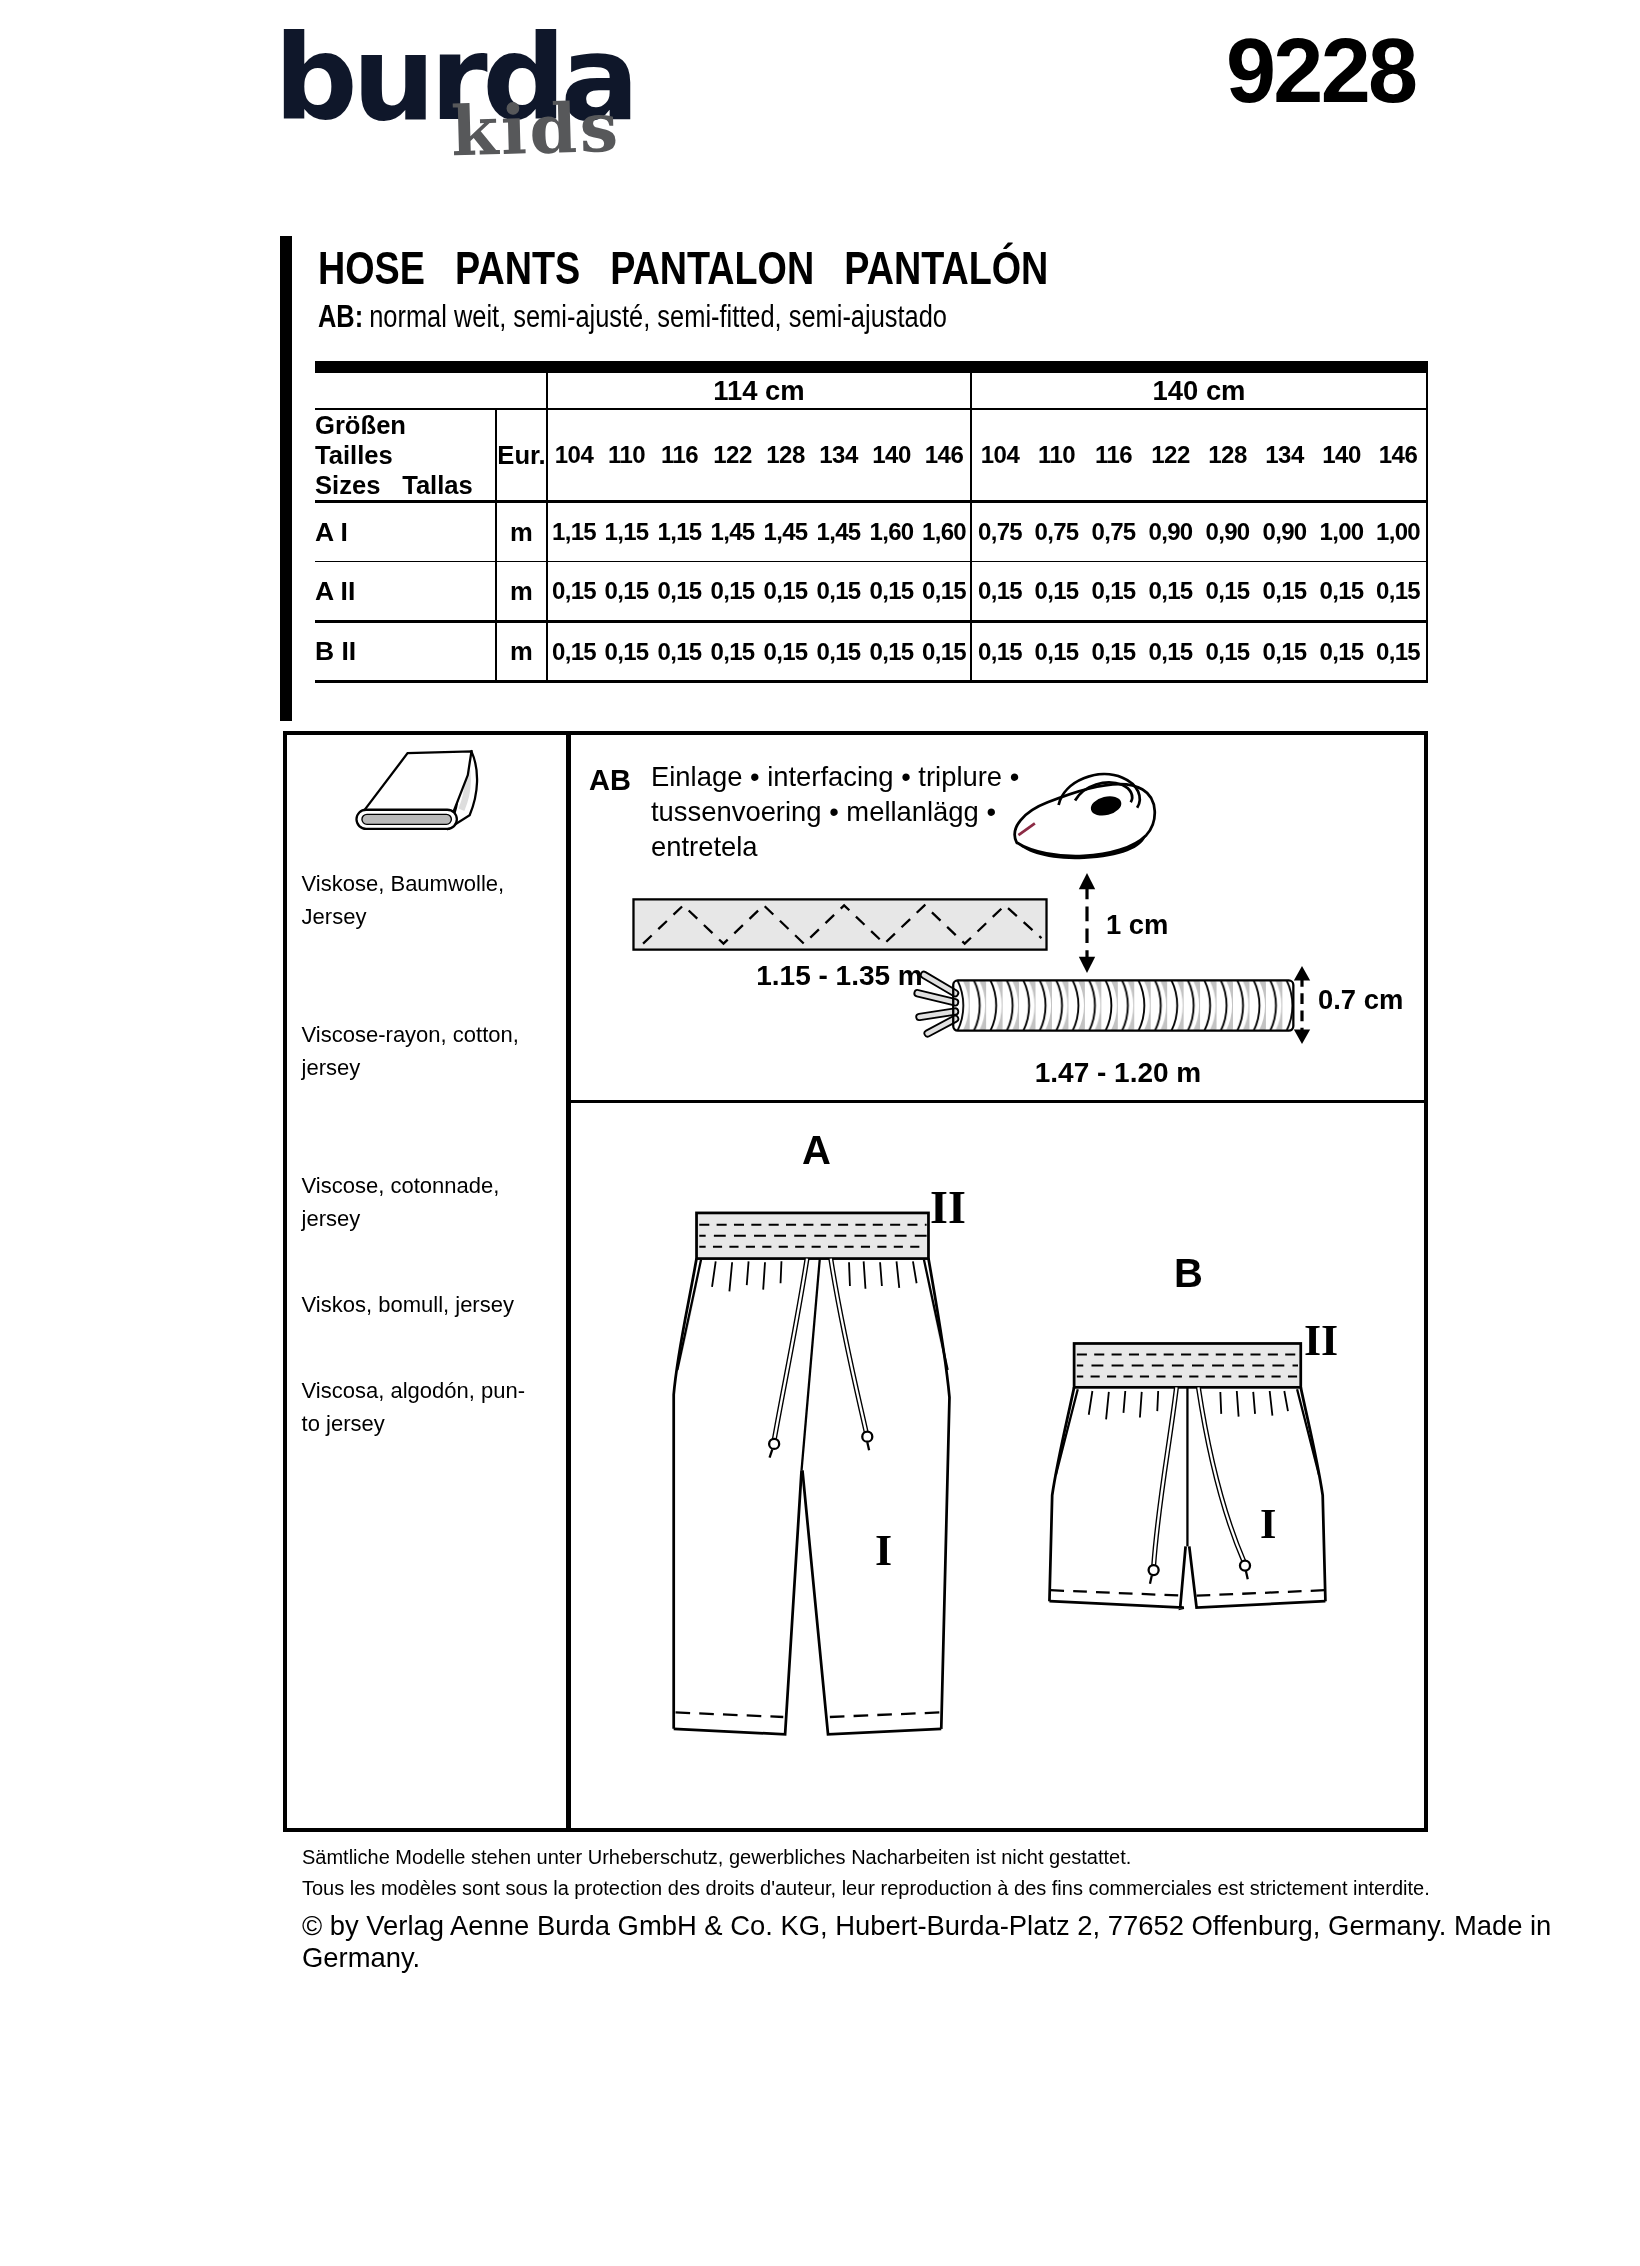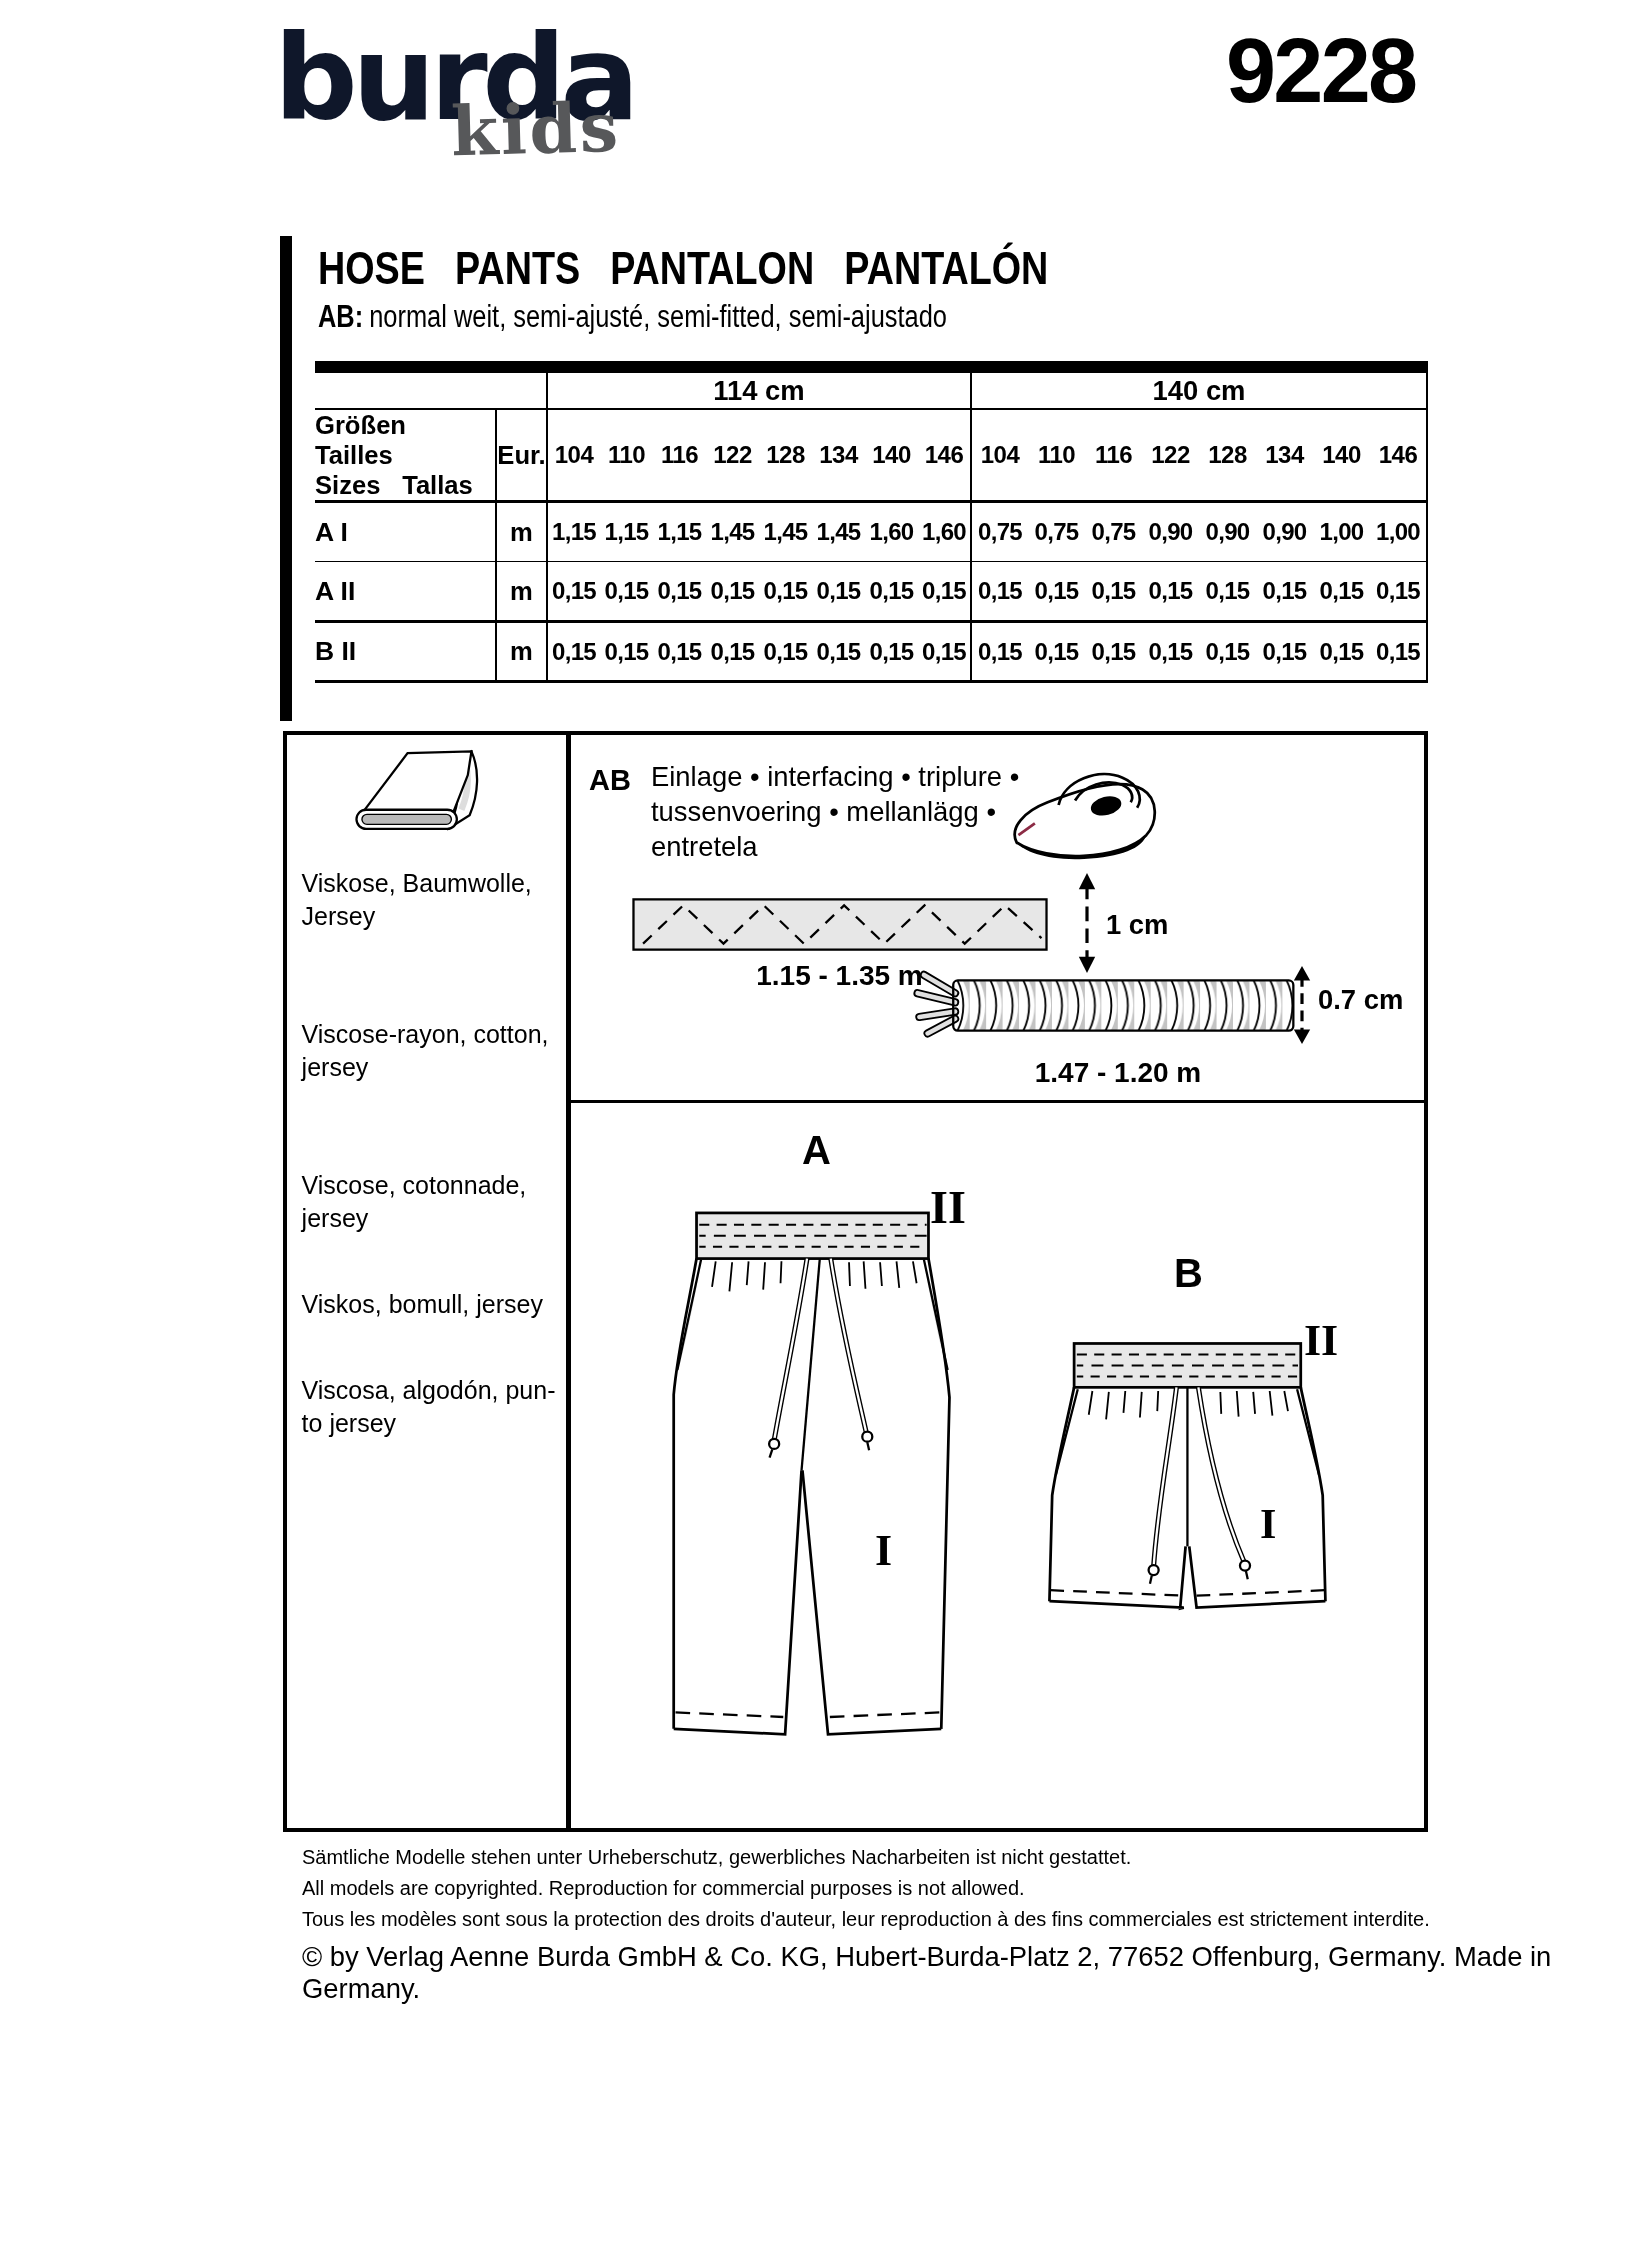--- a/index.html
+++ b/index.html
@@ -50,21 +50,21 @@
   .grp-label { font-size:25.6px; font-weight:bold; line-height:30px; word-spacing:14.6px; padding-left:5.5px; }
   
   .lower-box {
     position:absolute; left:283px; top:731px; width:1145px; height:1101px;
     border:4.6px solid #000;
   }
   .col-divider { position:absolute; left:279px; top:0; width:4.6px; height:100%; background:#000; }
   .h-divider { position:absolute; left:283px; top:365px; right:0; height:2.7px; background:#000; }
   .pre { white-space:pre-line; }
   .fabric-list { position:absolute; left:14.6px; top:132px; width:254px; }
-  .fabric-item { font-size:25px; line-height:33px; margin-bottom:85px; }
+  .fabric-item { font-size:22px; line-height:33px; margin-bottom:85px; }
   .fabric-item:nth-child(3), .fabric-item:nth-child(4) { margin-bottom:53px; }
   .fabric-item:nth-child(5) { margin-bottom:95px; }
   .bolt-icon { position:absolute; left:64px; top:7.3px; }
   .ab-label { position:absolute; left:302px; top:29px; font-size:29px; font-weight:bold; }
   .interfacing-text { position:absolute; left:364px; top:24px; font-size:27.4px; line-height:35px; width:512px; }
   .iron-icon { position:absolute; left:722px; top:18.3px; }
   .strip { position:absolute; left:345px; top:163px; }
   .arrow-1cm { position:absolute; left:788px; top:137px; }
   .label-1cm { position:absolute; left:819px; top:174px; font-size:27.4px; font-weight:bold; white-space:nowrap; }
   .label-strip-w { position:absolute; left:429px; top:225px; width:247px; text-align:center; font-size:28px; font-weight:bold; white-space:nowrap; }
@@ -355,19 +355,18 @@
         <circle cx="123" cy="254" r="5.5" fill="#fff" stroke="#000" stroke-width="2.5"></circle>
         <path d="M121,260 l-2,9" stroke="#000" stroke-width="2.5"></path>
         <circle cx="223" cy="249" r="5.5" fill="#fff" stroke="#000" stroke-width="2.5"></circle>
         <path d="M224,255 l2,9" stroke="#000" stroke-width="2.5"></path>
       </svg>
     </div>
   </div>
 
   <div class="footer">
     <div class="foot-small">Sämtliche Modelle stehen unter Urheberschutz, gewerbliches Nacharbeiten ist nicht gestattet.</div>
-    <div class="foot-small">All models are copyrighted. Reproduction for commercial purposes is not allowed.</div>
     <div class="foot-small">Tous les modèles sont sous la protection des droits d'auteur, leur reproduction à des fins commerciales est strictement interdite.</div>
     <div class="foot-big">© by Verlag Aenne Burda GmbH &amp; Co. KG, Hubert-Burda-Platz 2, 77652 Offenburg, Germany. Made in Germany.</div>
   </div>
 
 </div>
 
 
 </body></html>

